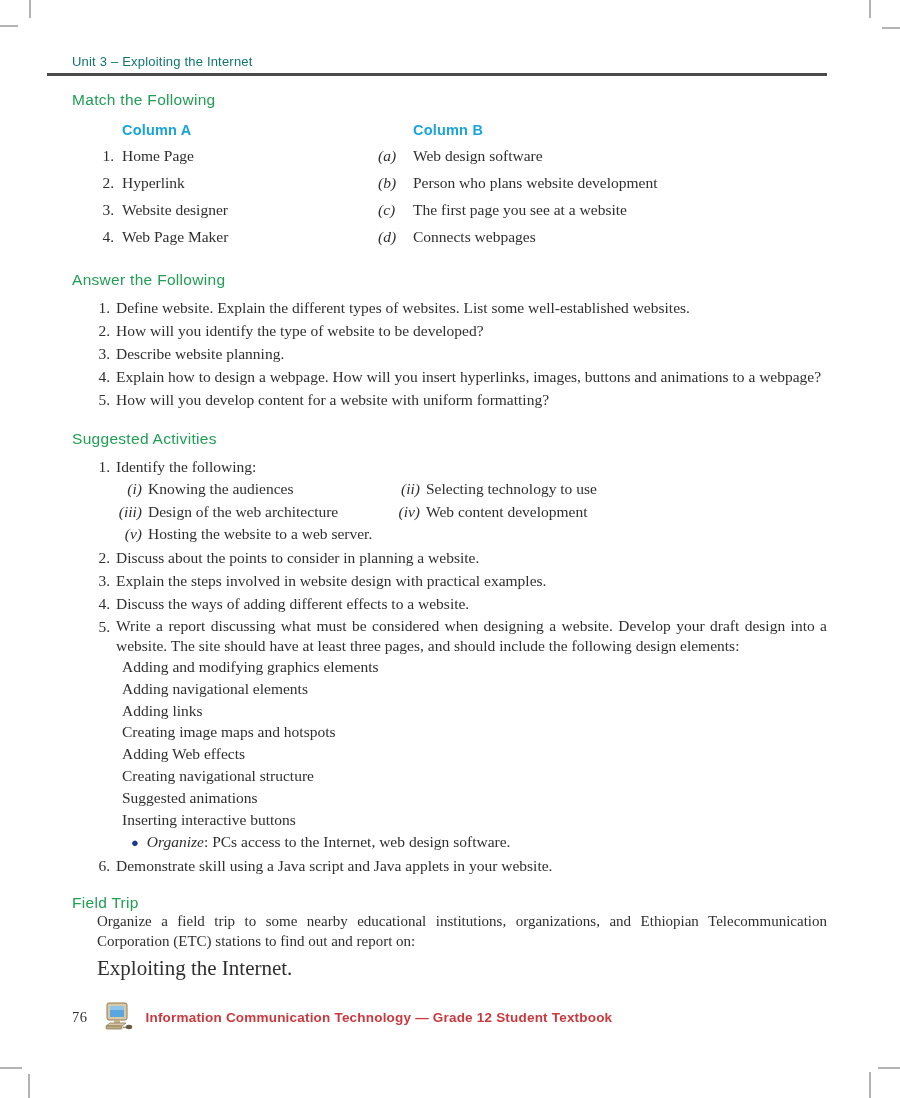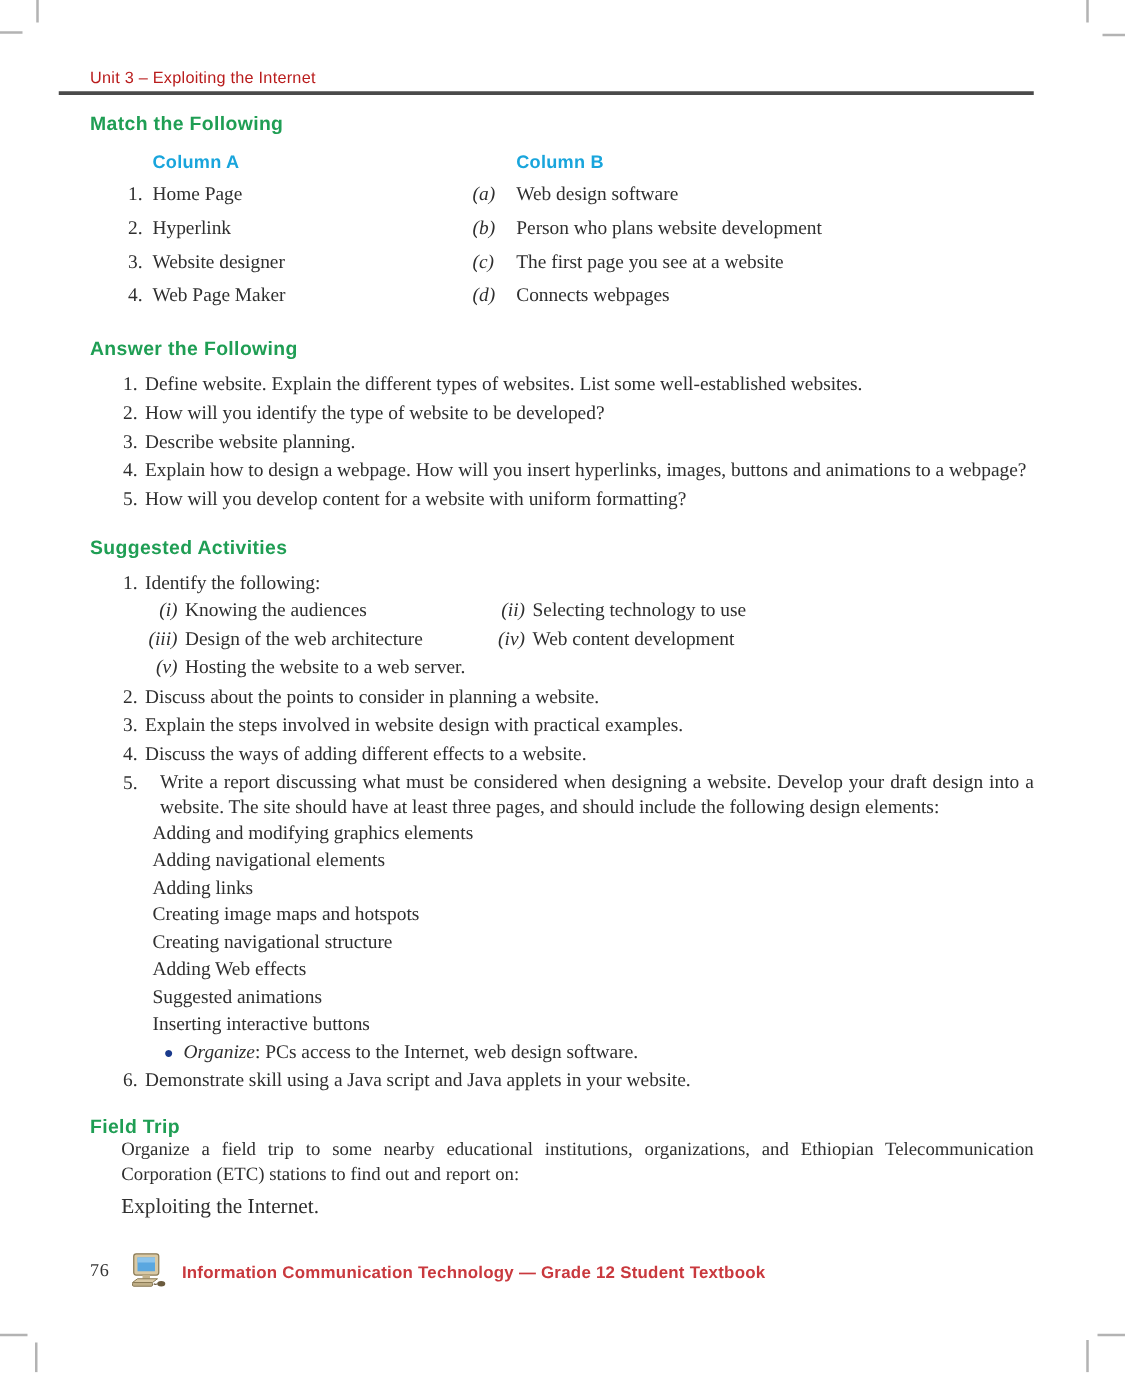--- a/index.html
+++ b/index.html
@@ -18,31 +18,31 @@
   .crop-tr-h { right:0; top:27px; width:18px; }
   .crop-bl-h { left:0; top:1067px; width:22px; }
   .crop-bl-v { left:28px; bottom:0; height:24px; }
   .crop-br-h { right:0; top:1067px; width:22px; }
   .crop-br-v { left:869px; bottom:0; height:26px; }
 
   .content { padding:54px 73px 0 72px; }
 
   
   .unit-label {
-    font-family:"Liberation Sans", sans-serif; font-size:13px; color:#b91c1c;
+    font-family:"Liberation Sans", sans-serif; font-size:13px; color:#0f766e;
     letter-spacing:.2px;
   }
   .head-rule {
     height:3px; background:#4a4a4a; margin-top:4px;
     width:calc(100% + 25px); margin-left:-25px;
   }
 
   
   h2.sec {
-    font-family:"Liberation Sans", sans-serif; font-size:15.5px; font-weight:bold;
+    font-family:"Liberation Sans", sans-serif; font-size:15.5px; font-weight:normal;
     color:#1f9e54; letter-spacing:.3px;
   }
   .h-match { margin-top:15px; }
   .h-answer { margin-top:21px; }
   .h-activities { margin-top:19px; }
   .h-field { margin-top:17px; }
 
   
   .match-headers, .match-row {
     display:grid; grid-template-columns:50px 256px 35px auto; align-items:baseline;
@@ -56,42 +56,42 @@
   .match-row { line-height:27px; font-size:15.5px; }
   .match-row .num { text-align:right; padding-right:8px; }
   .ltr { font-style:italic; }
 
   
   .qlist { margin-top:7px; }
   .qitem { display:flex; line-height:23px; font-size:15.5px; }
   .qitem .qnum { flex:0 0 44px; text-align:right; padding-right:6px; }
   .qitem .qtext { flex:1; text-align:justify; }
   .qtext.plain { text-align:left; }
-  .qitem.para .qtext { line-height:19.5px; padding-top:1.5px;margin-left:12px; }
+  .qitem.para .qtext { line-height:19.5px; padding-top:1.5px; }
 
   
   .ident-grid {
     display:grid; grid-template-columns:70px 252px 26px auto;
     font-size:15.5px; line-height:22.5px;
   }
   .ident-grid .rnum { text-align:right; font-style:italic; }
   .ident-grid .rtxt { padding-left:6px; }
 
   
   .design-lines { margin-left:50px; font-size:15.5px; line-height:21.8px; margin-top:1px; }
   .design-lines div { }
 
   
   .res-line { display:flex; align-items:baseline; margin-left:59px; line-height:22px; font-size:15.5px; margin-top:1px; }
   .res-bullet { color:#1a3a8c; font-size:13px; margin-right:8px; }
   .res-label { font-style:italic; }
 
   
   .ft-para { margin-left:25px; margin-top:0; font-size:15px; line-height:19.5px; text-align:justify; }
-  .ft-para2 { margin-left:25px; margin-top:5px; font-size:17px; }
+  .ft-para2 { margin-left:25px; margin-top:5px; font-size:21px; }
 
   
   .footer {
     position:absolute; left:72px; top:1002px; display:flex; align-items:center;
   }
   .page-num { font-size:14.5px; color:#333; letter-spacing:.5px; }
   .pc-icon { margin-left:14px; margin-right:10px; width:34px; height:30px; }
   .footer-title {
     font-family:"Liberation Sans", sans-serif; font-size:13.5px; font-weight:bold;
     color:#c9393e; letter-spacing:.2px;
@@ -214,22 +214,22 @@
       <div class="qitem para">
         <span class="qnum">5.</span>
         <span class="qtext">Write a report discussing what must be considered when designing a website. Develop your draft design into a website. The site should have at least three pages, and should include the following design elements:</span>
       </div>
 
       <div class="design-lines">
         <div>Adding and modifying graphics elements</div>
         <div>Adding navigational elements</div>
         <div>Adding links</div>
         <div>Creating image maps and hotspots</div>
+        <div>Adding Web effects</div>
         <div>Creating navigational structure</div>
-        <div>Adding Web effects</div>
         <div>Suggested animations</div>
         <div>Inserting interactive buttons</div>
       </div>
 
       <div class="res-line">
         <span class="res-bullet">●</span>
         <span><span class="res-label">Organize</span><span>: PCs access to the Internet, web design software.</span></span>
       </div>
 
       <div class="qitem">

